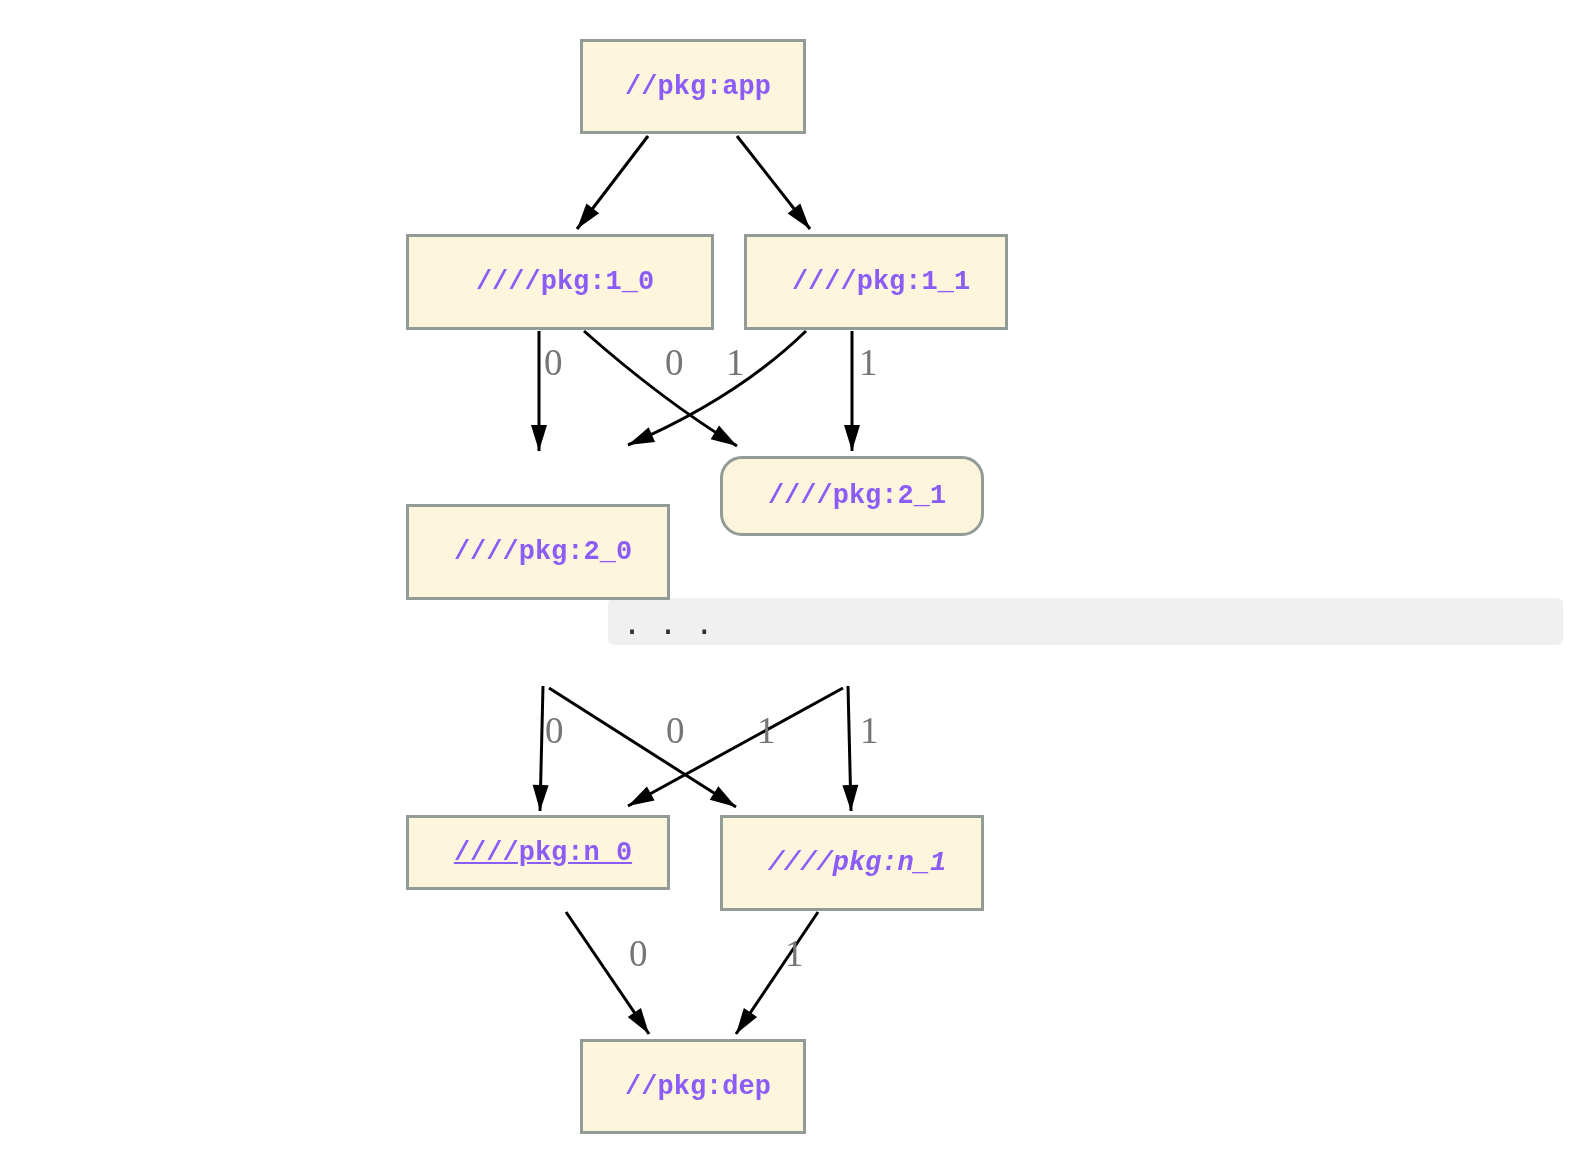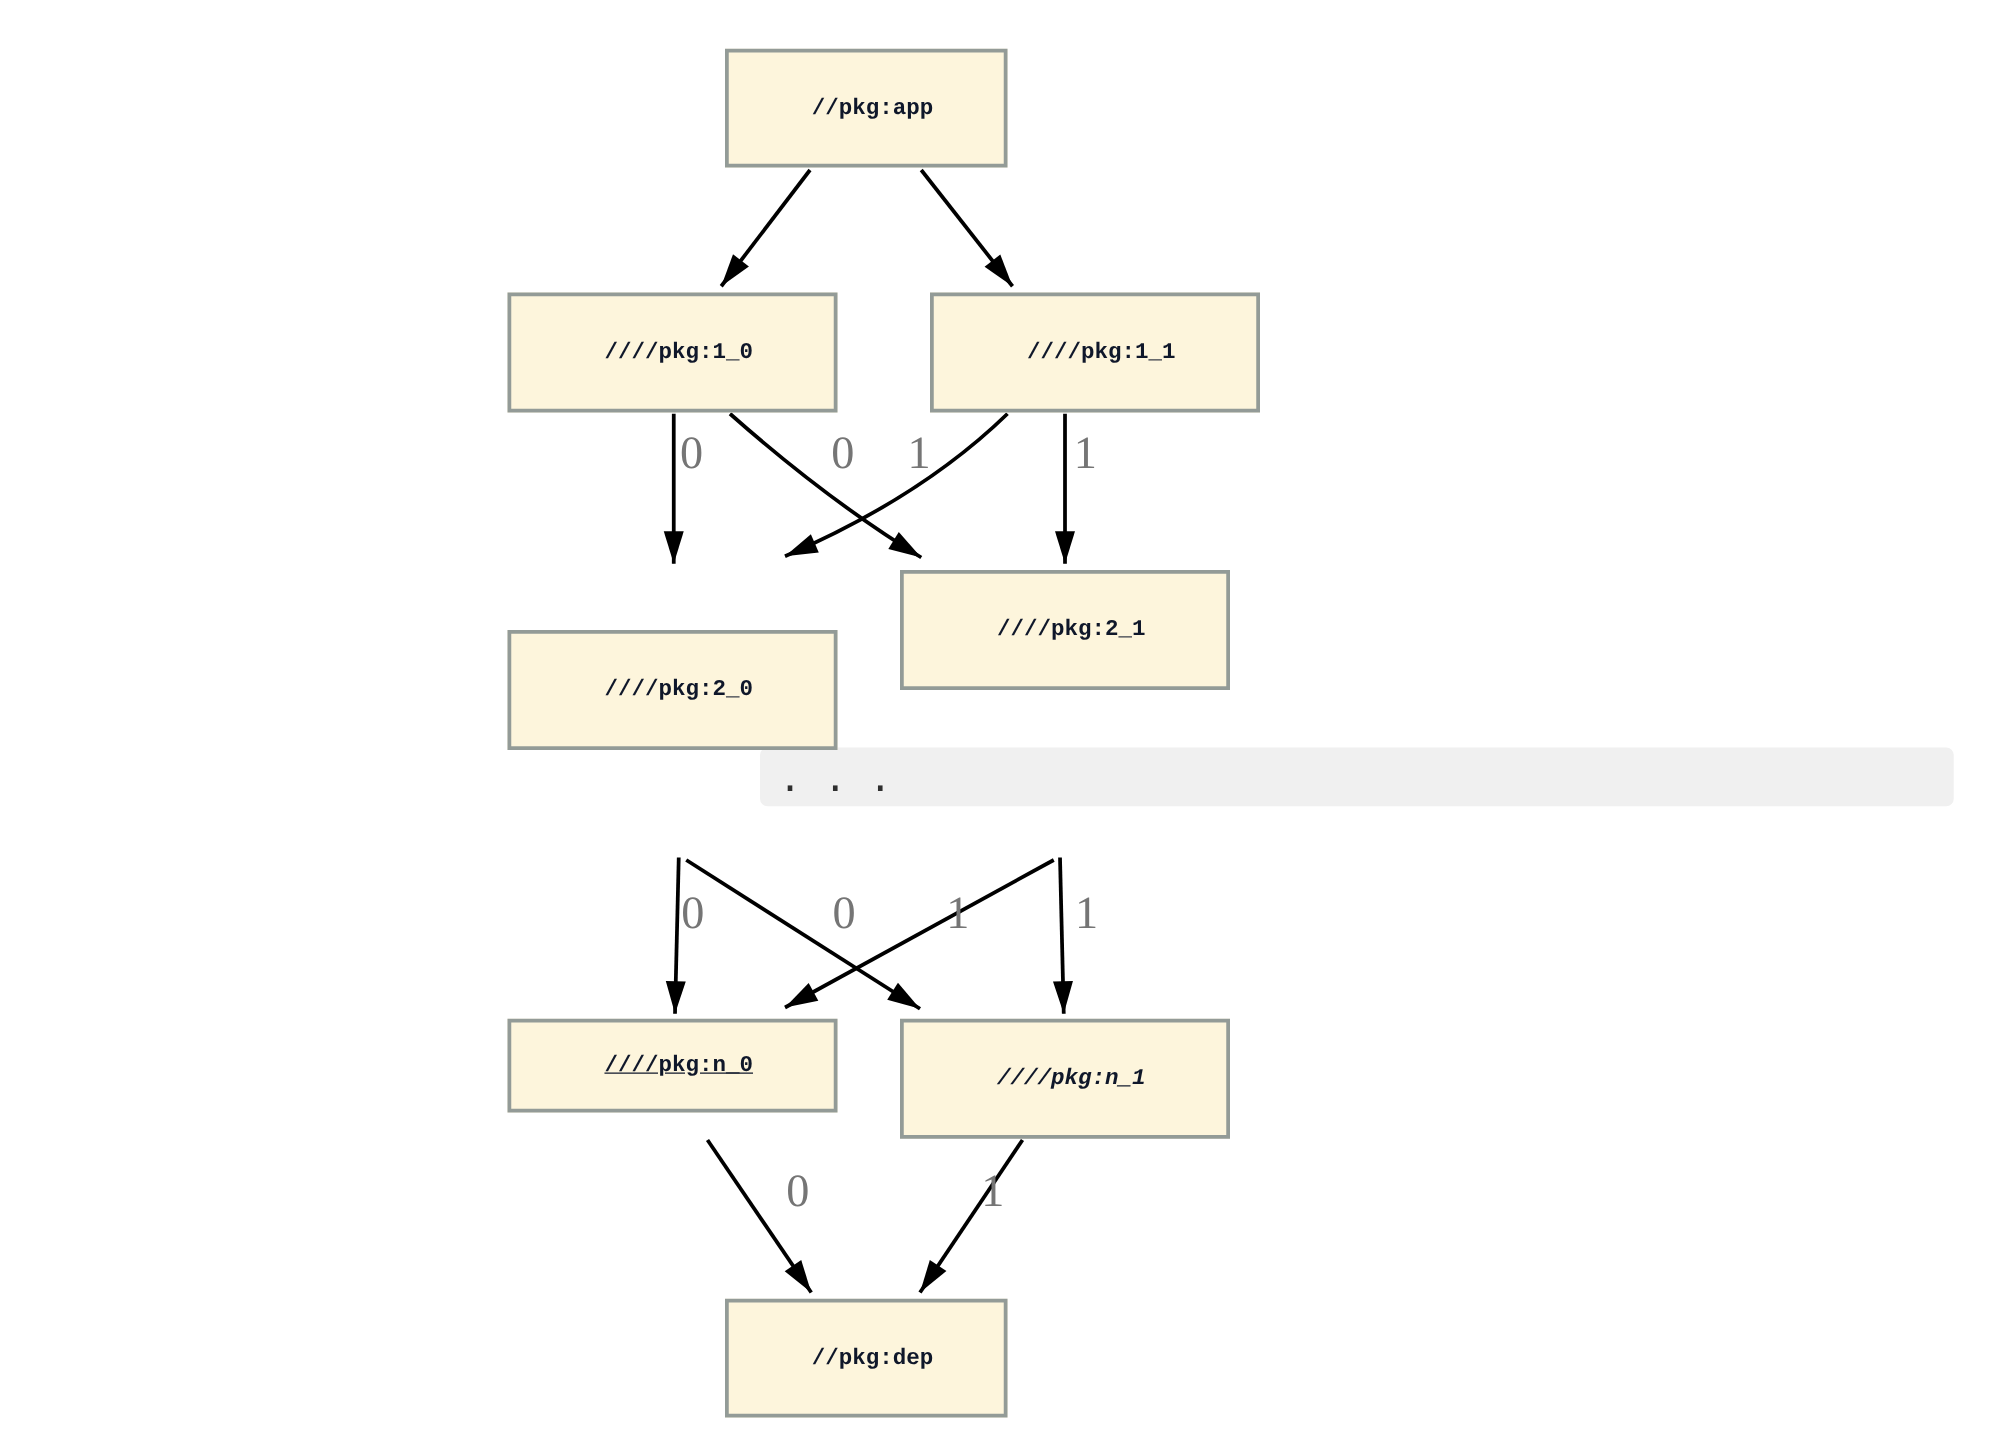--- a/index.html
+++ b/index.html
@@ -12,22 +12,22 @@
   }
   #edge-layer{position:absolute;left:0;top:0;width:1592px;height:1162px;}
   .node{
     position:absolute;
     box-sizing:border-box;
     border:3px solid #939b97;
     background:#fdf5dc;
     display:flex;align-items:center;justify-content:center;
     font-family:"Liberation Mono", monospace;
     font-weight:700;
-    font-size:18px;
-    color:#0f172a;
+    font-size:27px;
+    color:#8b5cf6;
     white-space:pre;
     padding-left:10px;
   }
   .edge-label{
     position:absolute;
     font-family:"Liberation Serif", serif;
     font-size:37px;
     line-height:1;
     color:#757575;
     white-space:pre;
@@ -71,24 +71,24 @@
         <path d="M848,686 L851,811" class="edge-path" marker-end="url(#arrow)"></path>
         <path d="M566,912 L649,1034" class="edge-path" marker-end="url(#arrow)"></path>
         <path d="M818,912 L736,1034" class="edge-path" marker-end="url(#arrow)"></path>
       </g>
   </svg>
 
   <div class="ellipsis-bar" id="ellipsis-bar" style="left: 608px; top: 598px; width: 955px; height: 47px;">. . .</div>
 
   <div id="node-group">
       <div class="node" style="left: 580px; top: 39px; width: 226px; height: 95px;">//pkg:app</div>
-      <div class="node" style="left: 406px; top: 234px; width: 264px; height: 96px; text-align: right;">////pkg:1_0</div>
+      <div class="node" style="left: 406px; top: 234px; width: 308px; height: 96px; text-align: right;">////pkg:1_0</div>
       <div class="node" style="left: 720px; top: 234px; width: 264px; height: 96px; margin-left: 24px;">////pkg:1_1</div>
       <div class="node" style="left: 406px; top: 456px; width: 264px; height: 96px; margin-top: 48px;">////pkg:2_0</div>
-      <div class="node" style="left: 720px; top: 456px; width: 264px; height: 96px;">////pkg:2_1</div>
+      <div class="node" style="left: 720px; top: 456px; width: 264px; height: 80px; border-radius: 22px;">////pkg:2_1</div>
       <div class="node" style="left: 406px; top: 815px; width: 264px; height: 75px; text-decoration: underline;">////pkg:n_0</div>
       <div class="node" style="left: 720px; top: 815px; width: 264px; height: 96px; font-style: italic;">////pkg:n_1</div>
       <div class="node" style="left: 580px; top: 1039px; width: 226px; height: 95px;">//pkg:dep</div>
     </div>
   <div id="label-group">
       <span class="edge-label" style="left: 544px; top: 344px;">0</span>
       <span class="edge-label" style="left: 726px; top: 344px;">1</span>
       <span class="edge-label" style="left: 665px; top: 344px;">0</span>
       <span class="edge-label" style="left: 859px; top: 344px;">1</span>
       <span class="edge-label" style="left: 545px; top: 712px;">0</span>

